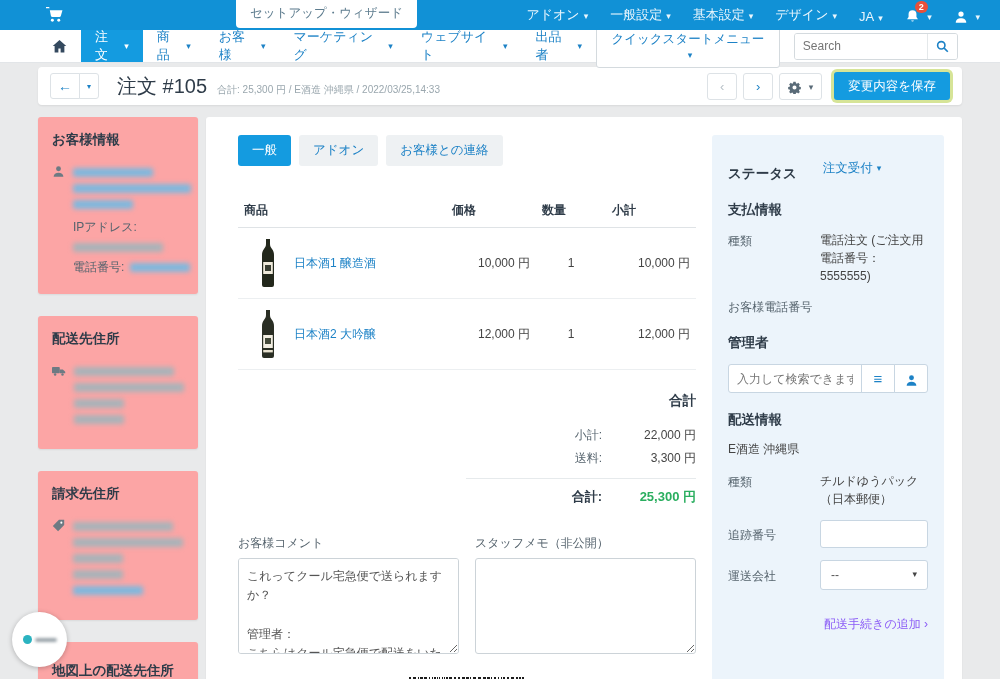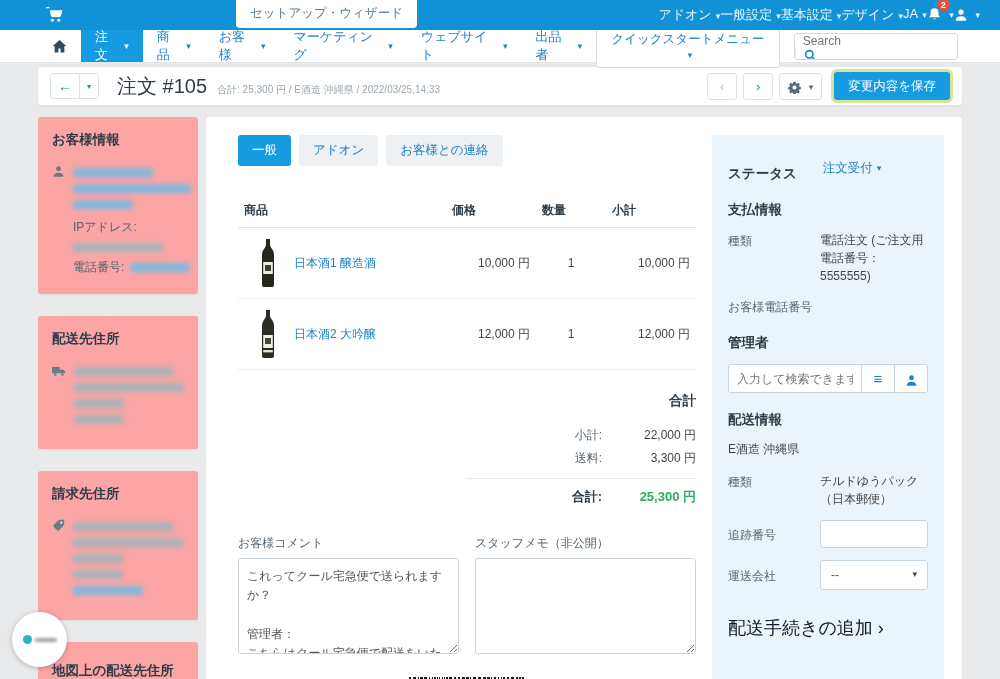--- a/index.html
+++ b/index.html
@@ -14,21 +14,21 @@
   
   .topbar {
     height:30px; background:var(--topbar,#1191d6); display:flex; align-items:center;
     padding:0 20px 0 48px; position:relative; color:#fff;
   }
   .setup-btn {
     position:absolute; left:236px; top:0; background:#fff; color:#5d7c8e;
     border:none; border-radius:0 0 4px 4px; padding:5px 14px 6px; font-size:12.5px; cursor:pointer;
     font-family:inherit;
   }
-  .top-menus { margin-left:auto; display:flex; align-items:flex-start; }
+  .top-menus { margin-left:auto; display:flex; align-items:flex-end; gap:22px; }
   .top-menu { color:#eaf6fd; font-size:13px; cursor:pointer; white-space:nowrap; }
   .bell-wrap { position:relative; display:inline-block; }
   .badge {
     position:absolute; top:-7px; right:-8px; background:var(--badge_red,#e8503a); color:#fff;
     font-size:9px; border-radius:8px; padding:1px 4px; font-weight:bold;
   }
 
   
   .navbar {
     height:33px; background:#fff; display:flex; align-items:stretch;
@@ -39,21 +39,21 @@
     cursor:pointer; text-decoration:none;
   }
   .nav-item.active { background:var(--accent,#149be0); color:#fff; }
   .nav-right { margin-left:auto; display:flex; align-items:center; gap:14px; padding-right:42px; }
   .quickstart {
     background:#fff; border:1px solid #d4dade; border-radius:3px; color:#1d82c6;
     font-size:12.5px; padding:5px 12px; cursor:pointer; font-family:inherit;
   }
   .searchbox {
     display:flex; border:1px solid #d4dade; border-radius:3px; background:#fff;
-    height:27px; width:168px; overflow:hidden;flex-direction:column;
+    height:27px; width:168px; overflow:hidden;
   }
   .searchbox input {
     border:none; outline:none; flex:1; padding:0 8px; font-size:12px; color:#555;
     font-family:inherit; min-width:0;
   }
   .search-btn { border:none; border-left:1px solid #e4e8ea; background:#fff; width:30px; cursor:pointer; }
 
   
   .page { padding:4px 38px 0; }
   .header-card {
@@ -171,21 +171,21 @@
   .tracking-input {
     width:100%; height:28px; border:1px solid #c8d6e2; border-radius:3px; background:#fff;
     padding:0 8px; font-family:inherit; font-size:12px; outline:none;
   }
   .select-box {
     width:100%; height:30px; border:1px solid #c8d6e2; border-radius:3px; background:#fff;
     display:flex; align-items:center; justify-content:space-between; padding:0 10px; cursor:pointer;
     color:#555;
   }
   .select-box .sel-caret { font-size:9px; color:#444; }
-  .add-ship { display:block; text-align:left; color:#0f172a; margin-top:26px; cursor:pointer; font-size:18px; text-decoration:none; }
+  .add-ship { display:block; text-align:right; color:#8b5cf6; margin-top:26px; cursor:pointer; font-size:12px; text-decoration:none; }
 
   
   .chat-circle {
     position:absolute; left:12px; top:612px; width:55px; height:55px; border-radius:50%;
     background:#fff; box-shadow:0 1px 5px rgba(0,0,0,.25); display:flex; align-items:center;
     justify-content:center; gap:3px; cursor:pointer; z-index:5;
   }
   .chat-dot { width:9px; height:9px; border-radius:50%; background:#2bb3c0; }
   .chat-label { width:22px; height:4px; background:#9aa4aa; filter:blur(1.5px); border-radius:2px; }
 </style>

